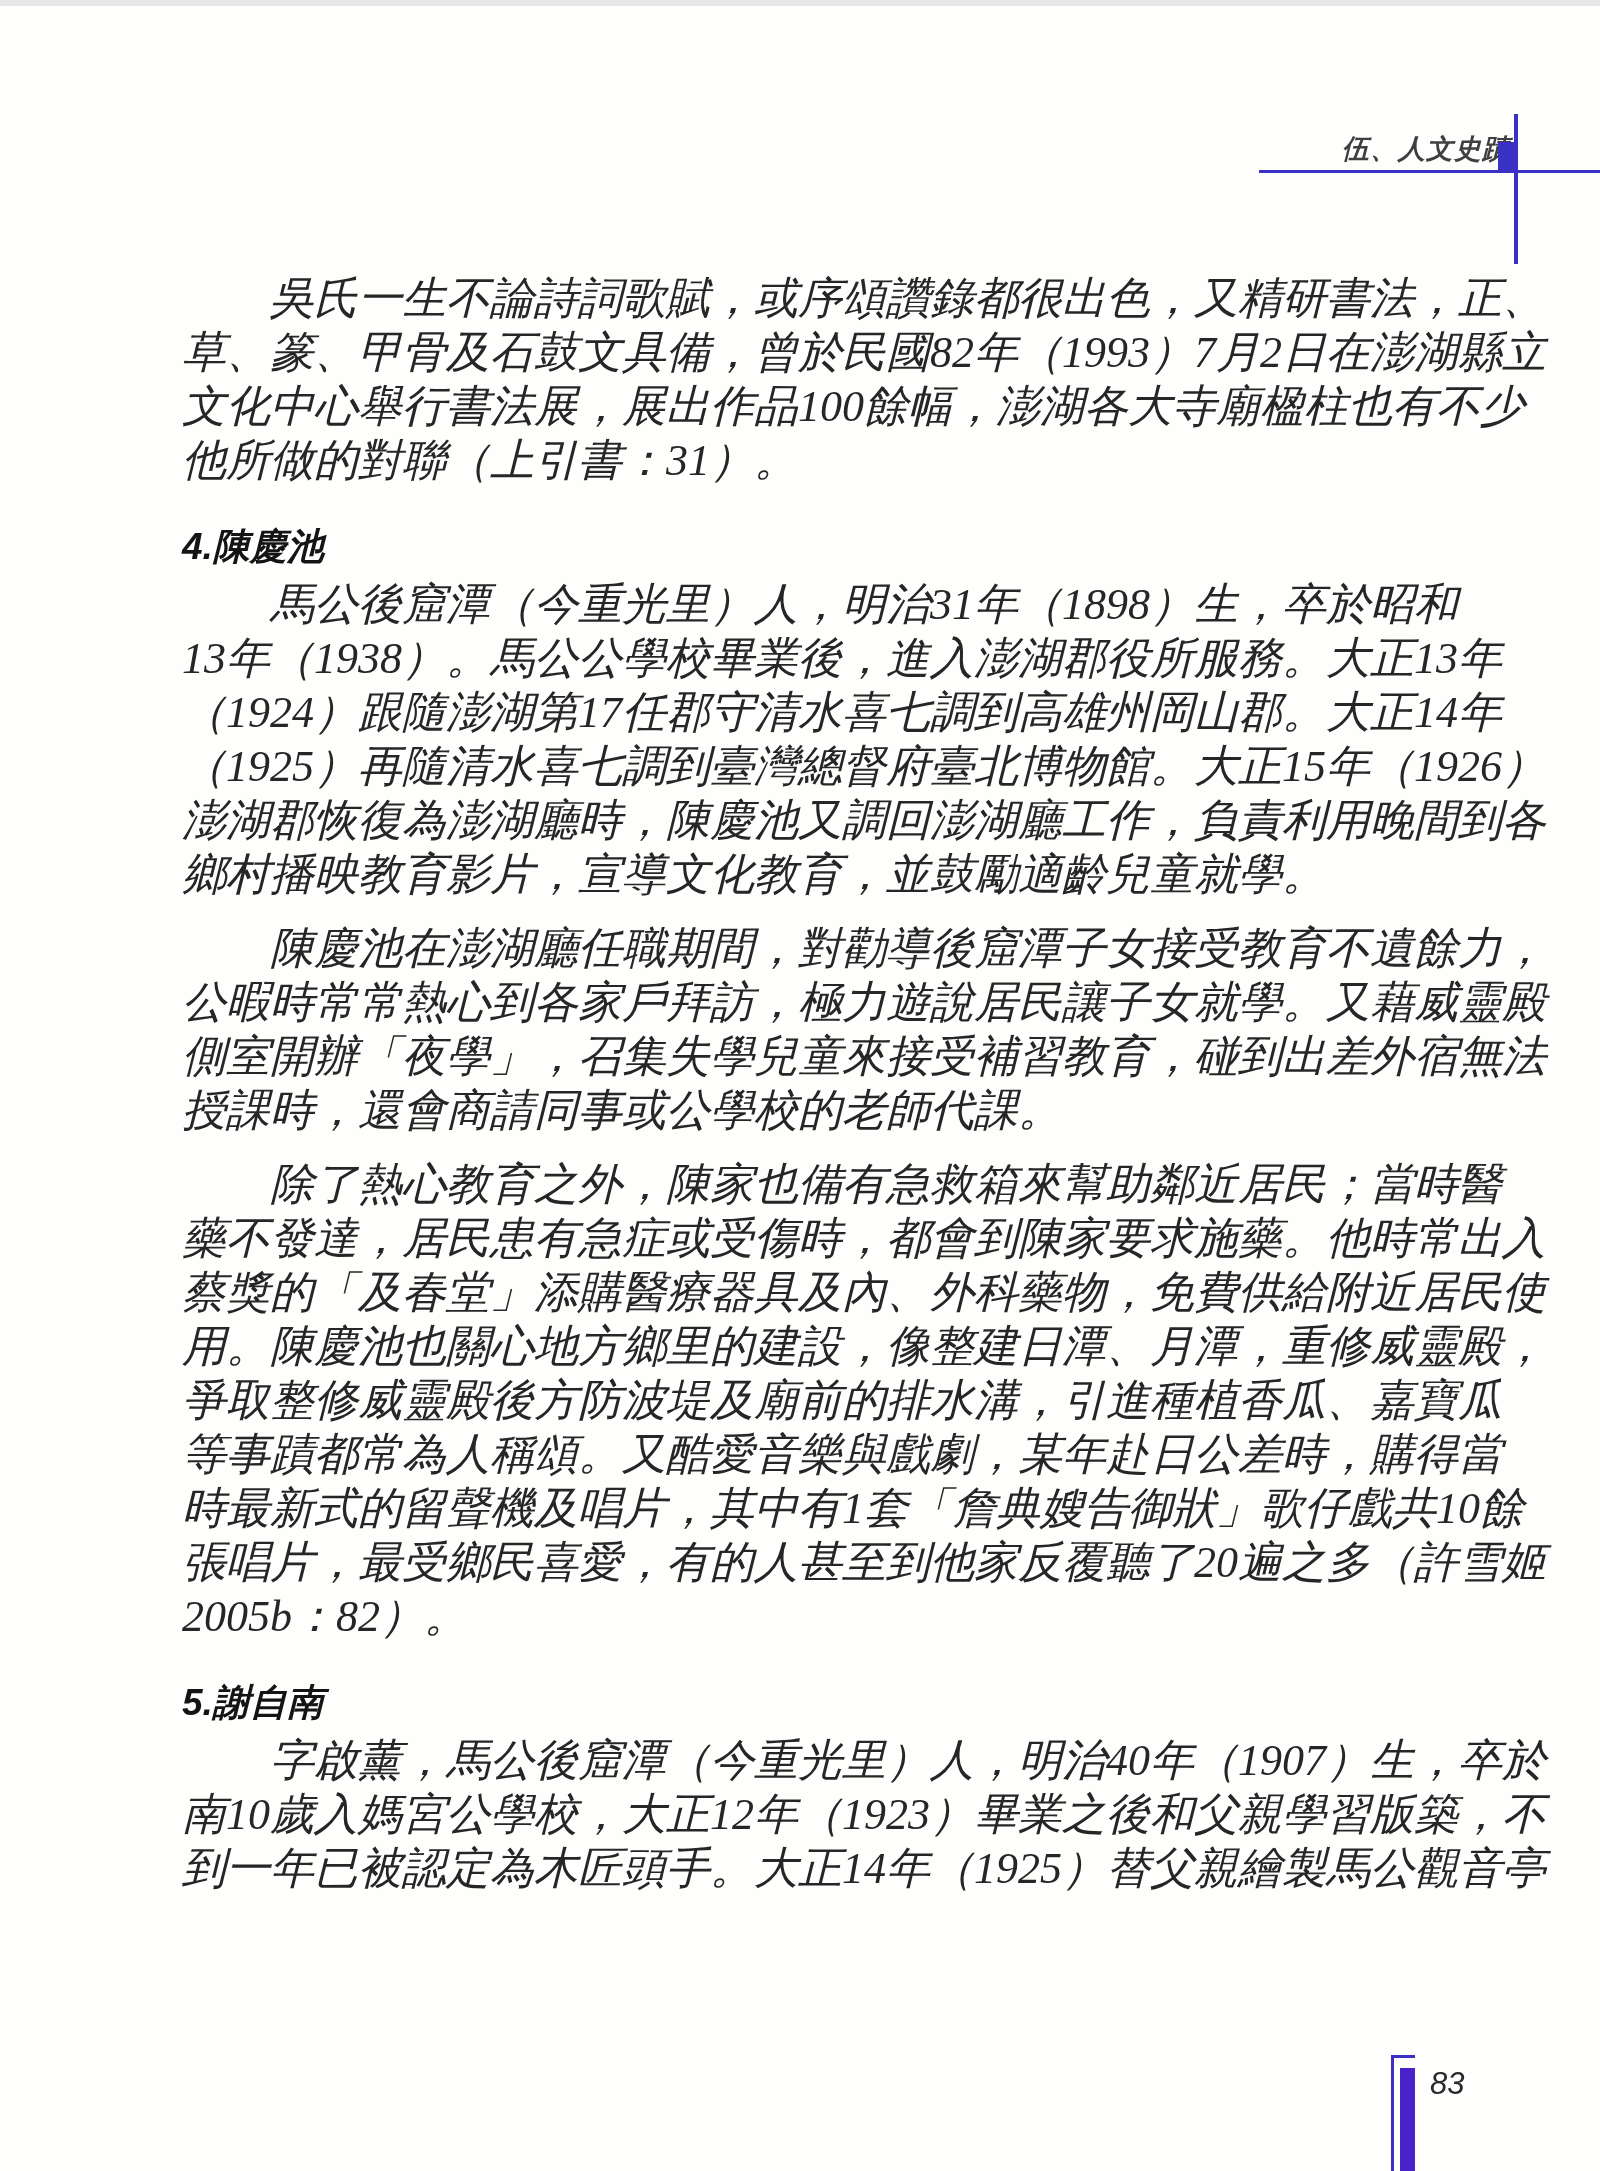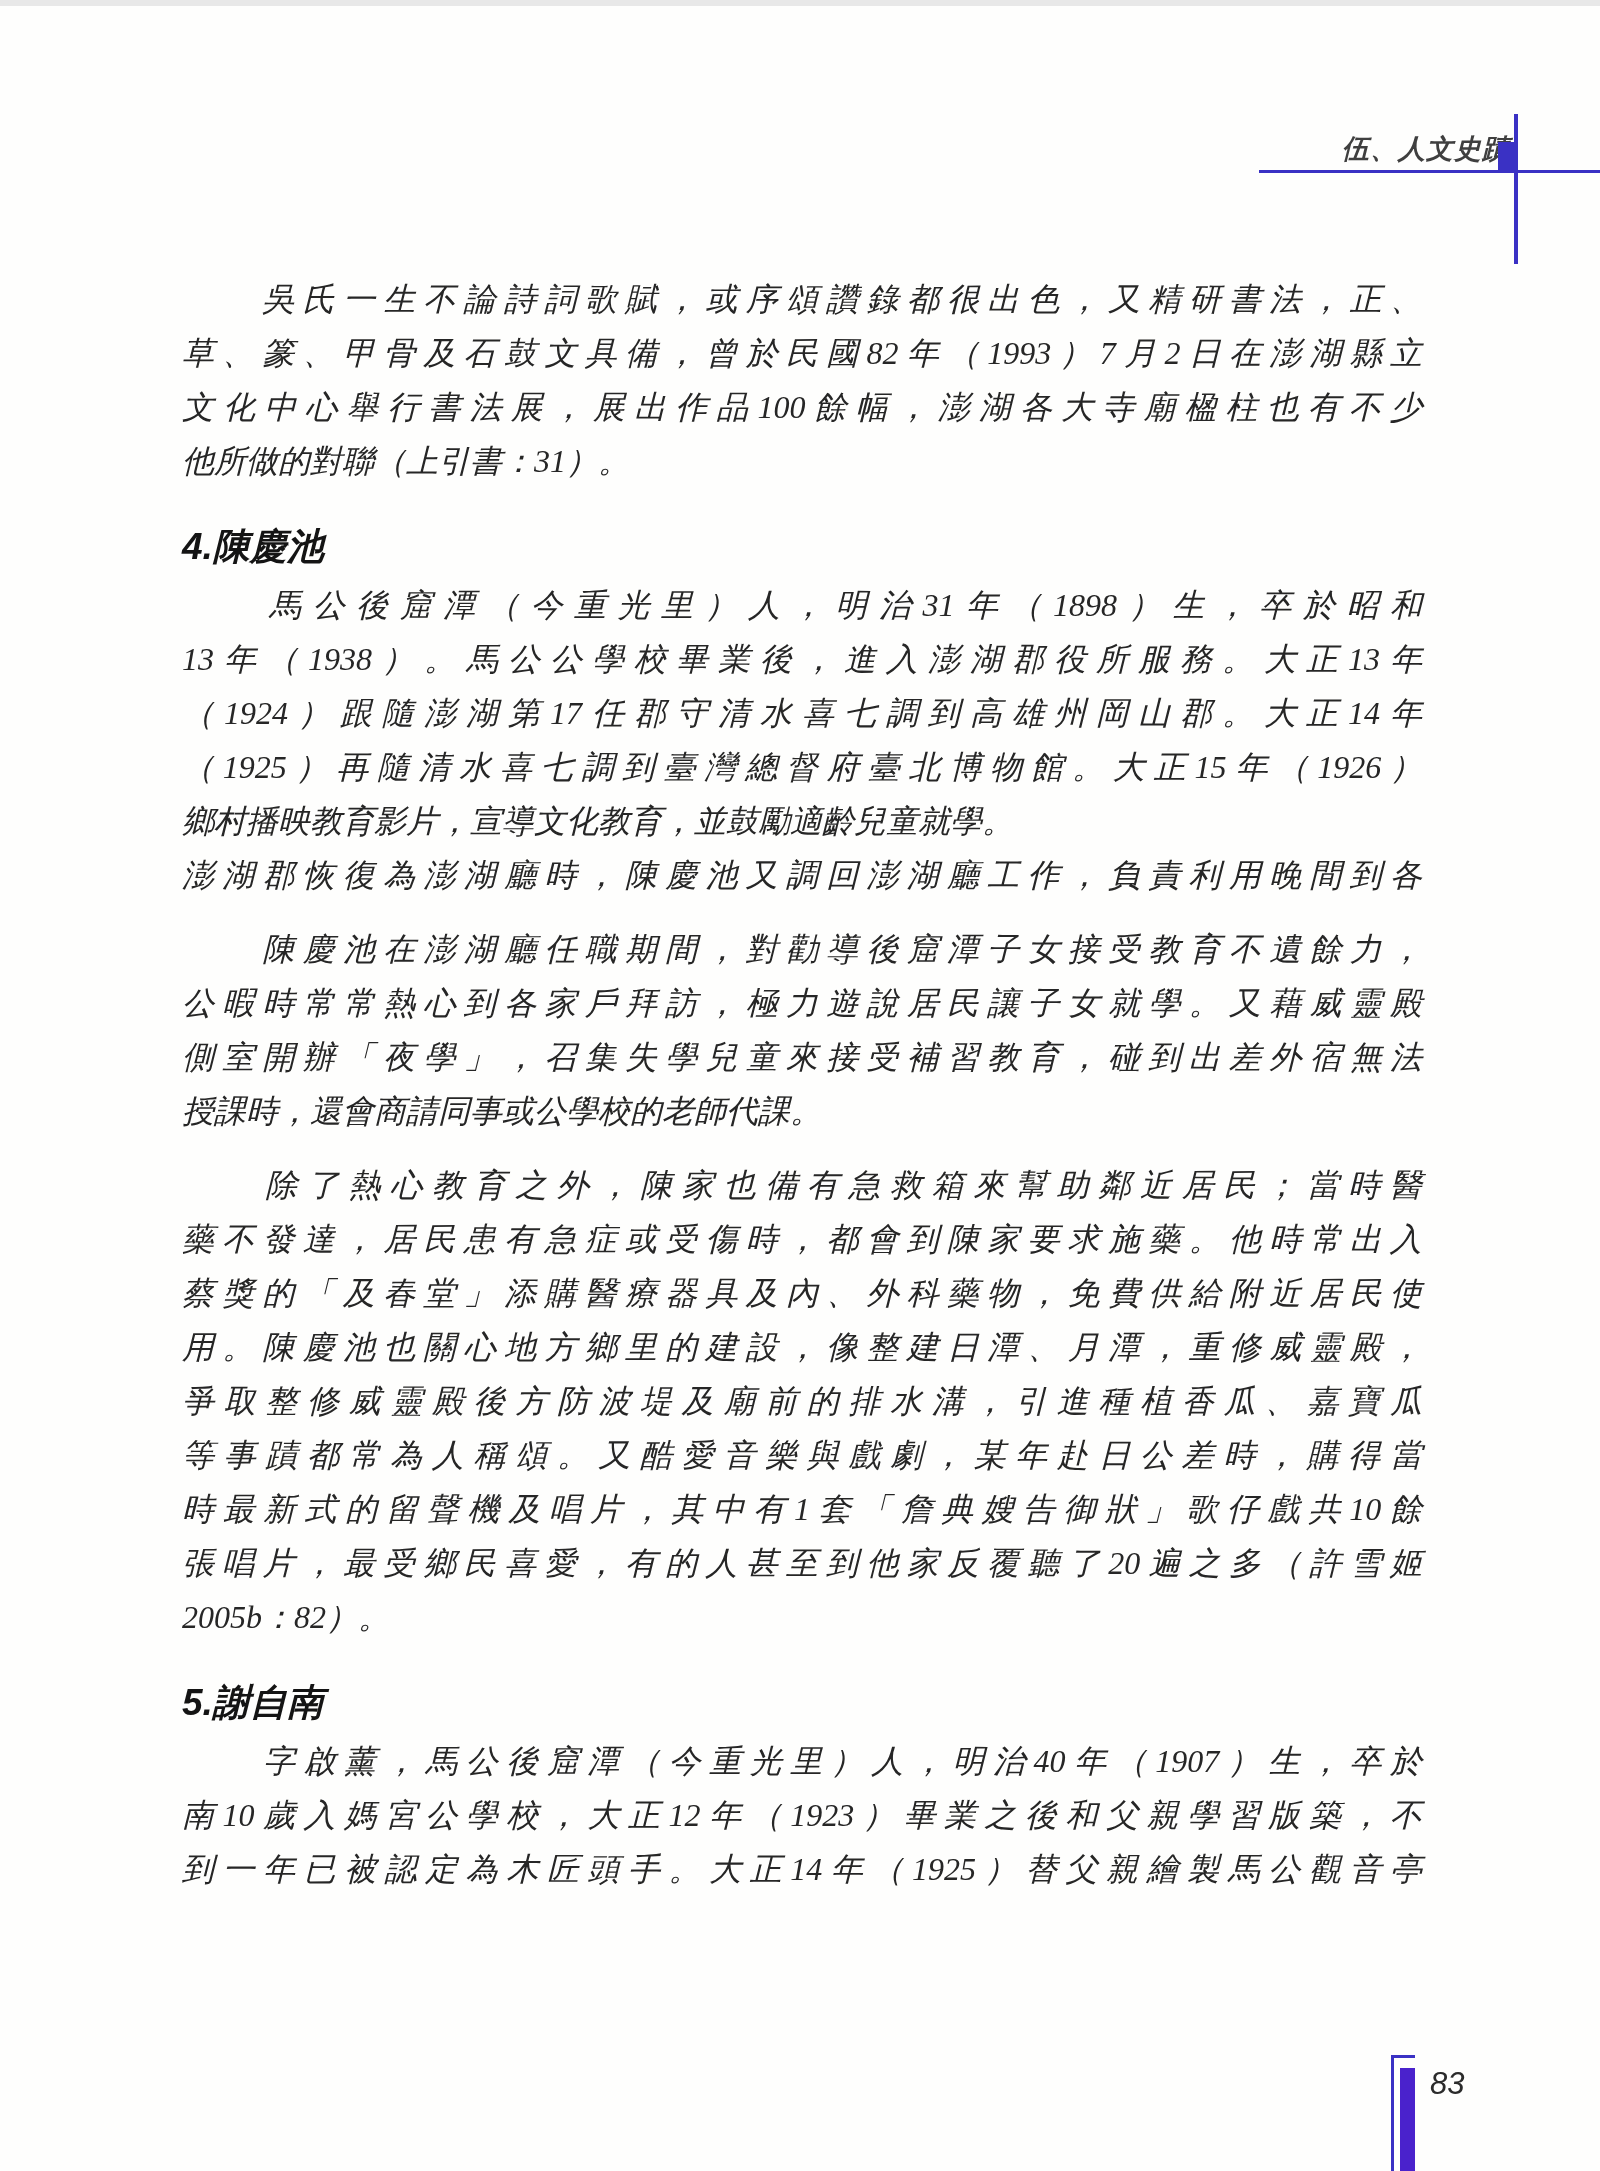--- a/index.html
+++ b/index.html
@@ -22,21 +22,21 @@
   }
   .header-rule-h{position:absolute;left:1259px;top:164px;width:341px;height:3px;}
   .header-rule-v{position:absolute;left:1514px;top:108px;width:4px;height:150px;}
   .header-square{position:absolute;left:1498px;top:136px;width:17px;height:28px;}
   
   .doc{
     position:absolute;left:182px;top:266px;width:1240px;
   }
   .para{margin:0 0 20px 0;}
   .line{
-    font-size:32px;height:54px;line-height:54px;
+    font-size:44px;height:54px;line-height:54px;
     text-align:justify;text-align-last:justify;
     text-justify:inter-character;
     white-space:nowrap;
   }
   .line.nojust{text-align:right;text-align-last:left;}
   .heading{
     font-family:"Liberation Sans","DejaVu Sans",sans-serif;
     font-weight:700;font-size:37px;height:58px;line-height:58px;
     margin:30px 0 2px 0;color:#141414;
     text-align:left;
@@ -71,22 +71,22 @@
         <div class="line">草、篆、甲骨及石鼓文具備，曾於民國82年（1993）7月2日在澎湖縣立</div>
         <div class="line">文化中心舉行書法展，展出作品100餘幅，澎湖各大寺廟楹柱也有不少</div>
         <div class="line nojust">他所做的對聯（上引書：31）。</div>
       </div>
       <div class="heading">4.陳慶池</div>
       <div class="para">
         <div class="line">　　馬公後窟潭（今重光里）人，明治31年（1898）生，卒於昭和</div>
         <div class="line">13年（1938）。馬公公學校畢業後，進入澎湖郡役所服務。大正13年</div>
         <div class="line">（1924）跟隨澎湖第17任郡守清水喜七調到高雄州岡山郡。大正14年</div>
         <div class="line">（1925）再隨清水喜七調到臺灣總督府臺北博物館。大正15年（1926）</div>
+        <div class="line">澎湖郡恢復為澎湖廳時，陳慶池又調回澎湖廳工作，負責利用晚間到各</div>
         <div class="line nojust">鄉村播映教育影片，宣導文化教育，並鼓勵適齡兒童就學。</div>
-        <div class="line">澎湖郡恢復為澎湖廳時，陳慶池又調回澎湖廳工作，負責利用晚間到各</div>
       </div>
       <div class="para">
         <div class="line">　　陳慶池在澎湖廳任職期間，對勸導後窟潭子女接受教育不遺餘力，</div>
         <div class="line">公暇時常常熱心到各家戶拜訪，極力遊說居民讓子女就學。又藉威靈殿</div>
         <div class="line">側室開辦「夜學」，召集失學兒童來接受補習教育，碰到出差外宿無法</div>
         <div class="line nojust">授課時，還會商請同事或公學校的老師代課。</div>
       </div>
       <div class="para">
         <div class="line">　　除了熱心教育之外，陳家也備有急救箱來幫助鄰近居民；當時醫</div>
         <div class="line">藥不發達，居民患有急症或受傷時，都會到陳家要求施藥。他時常出入</div>

